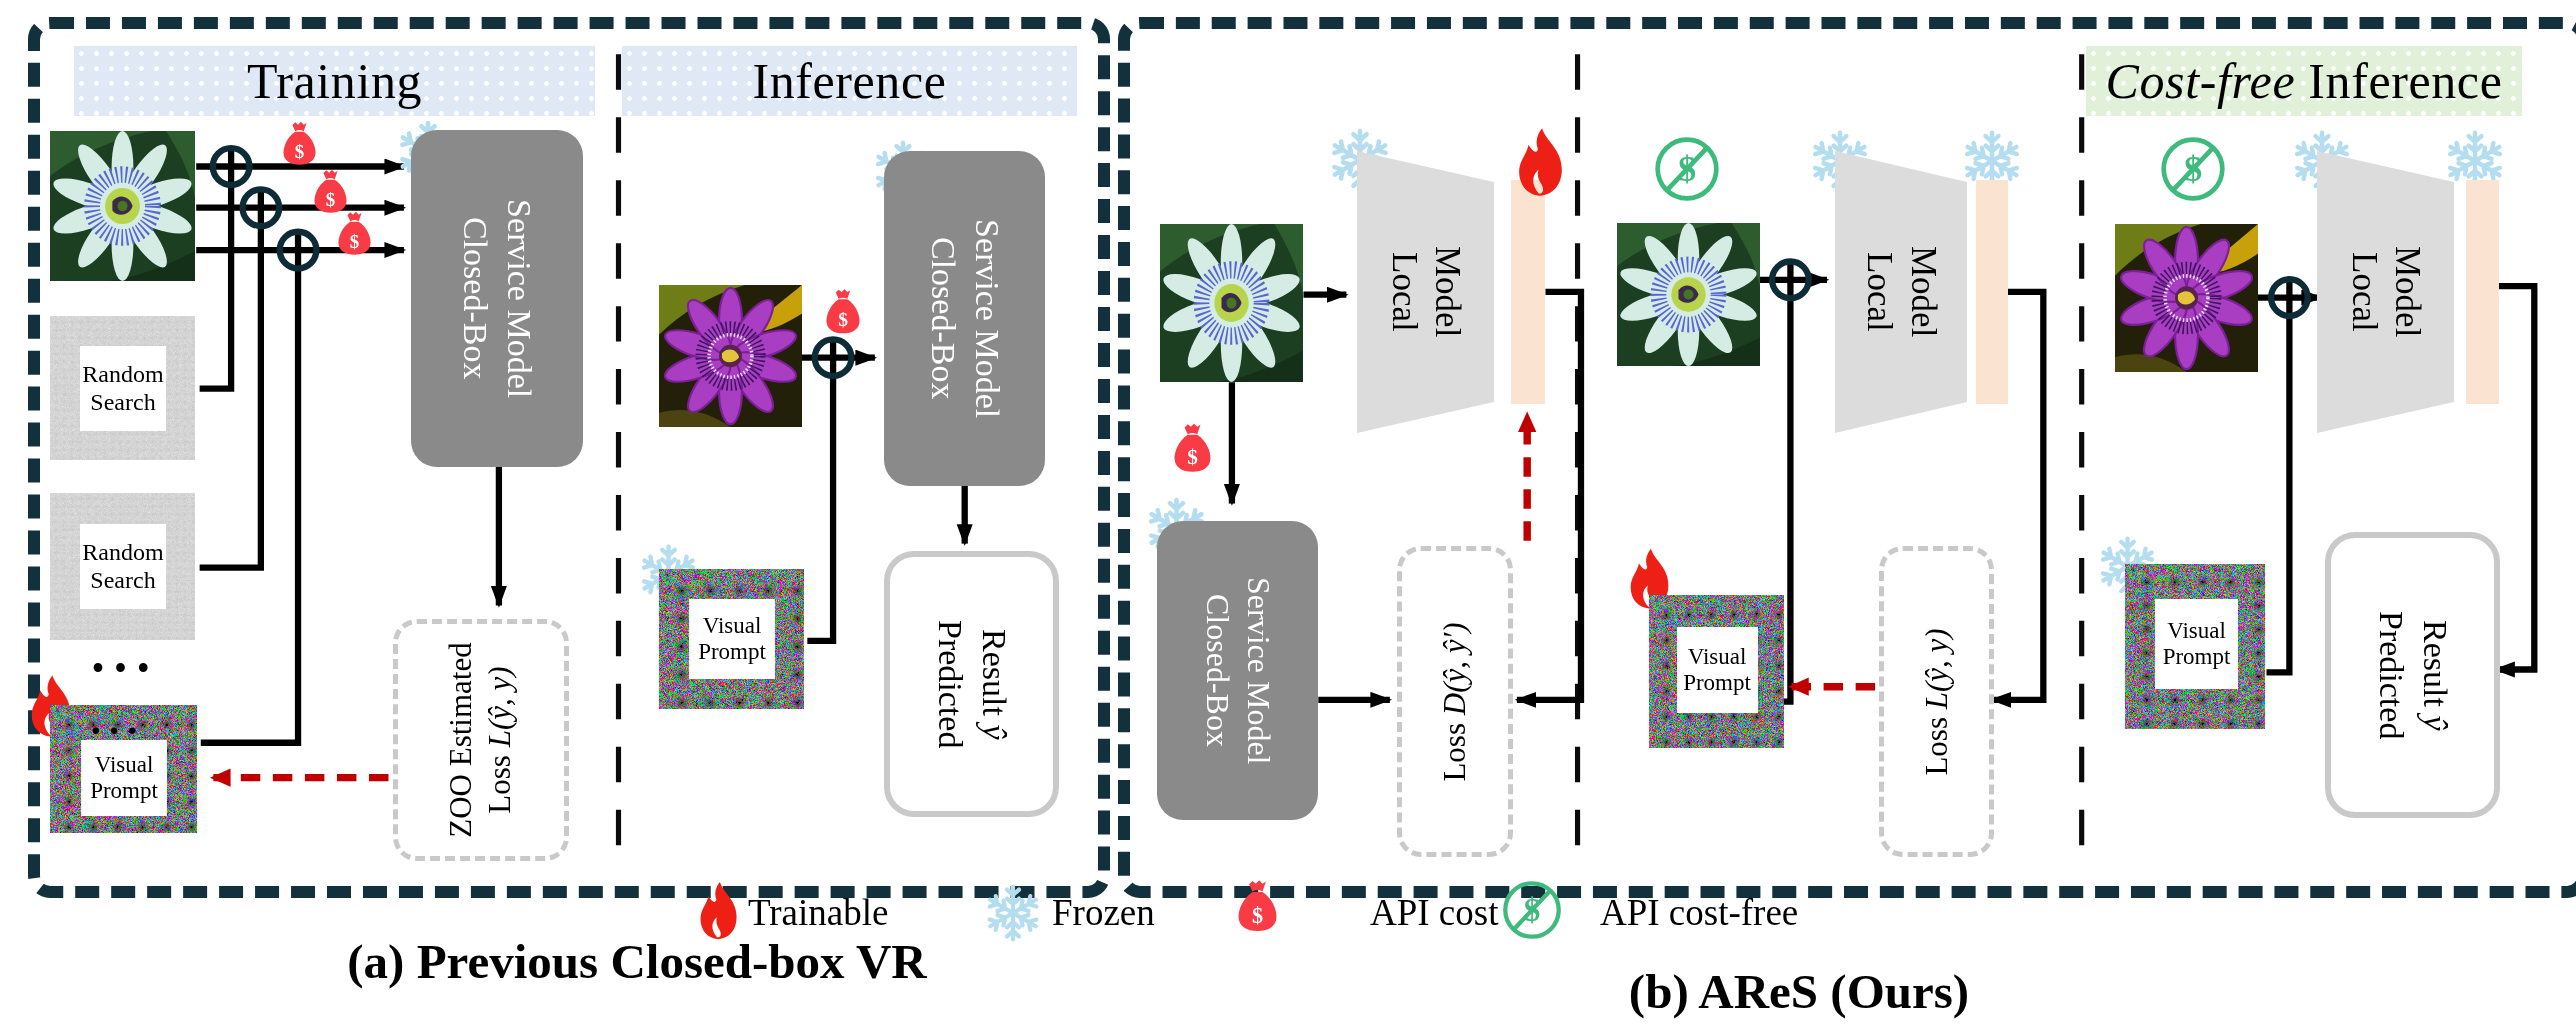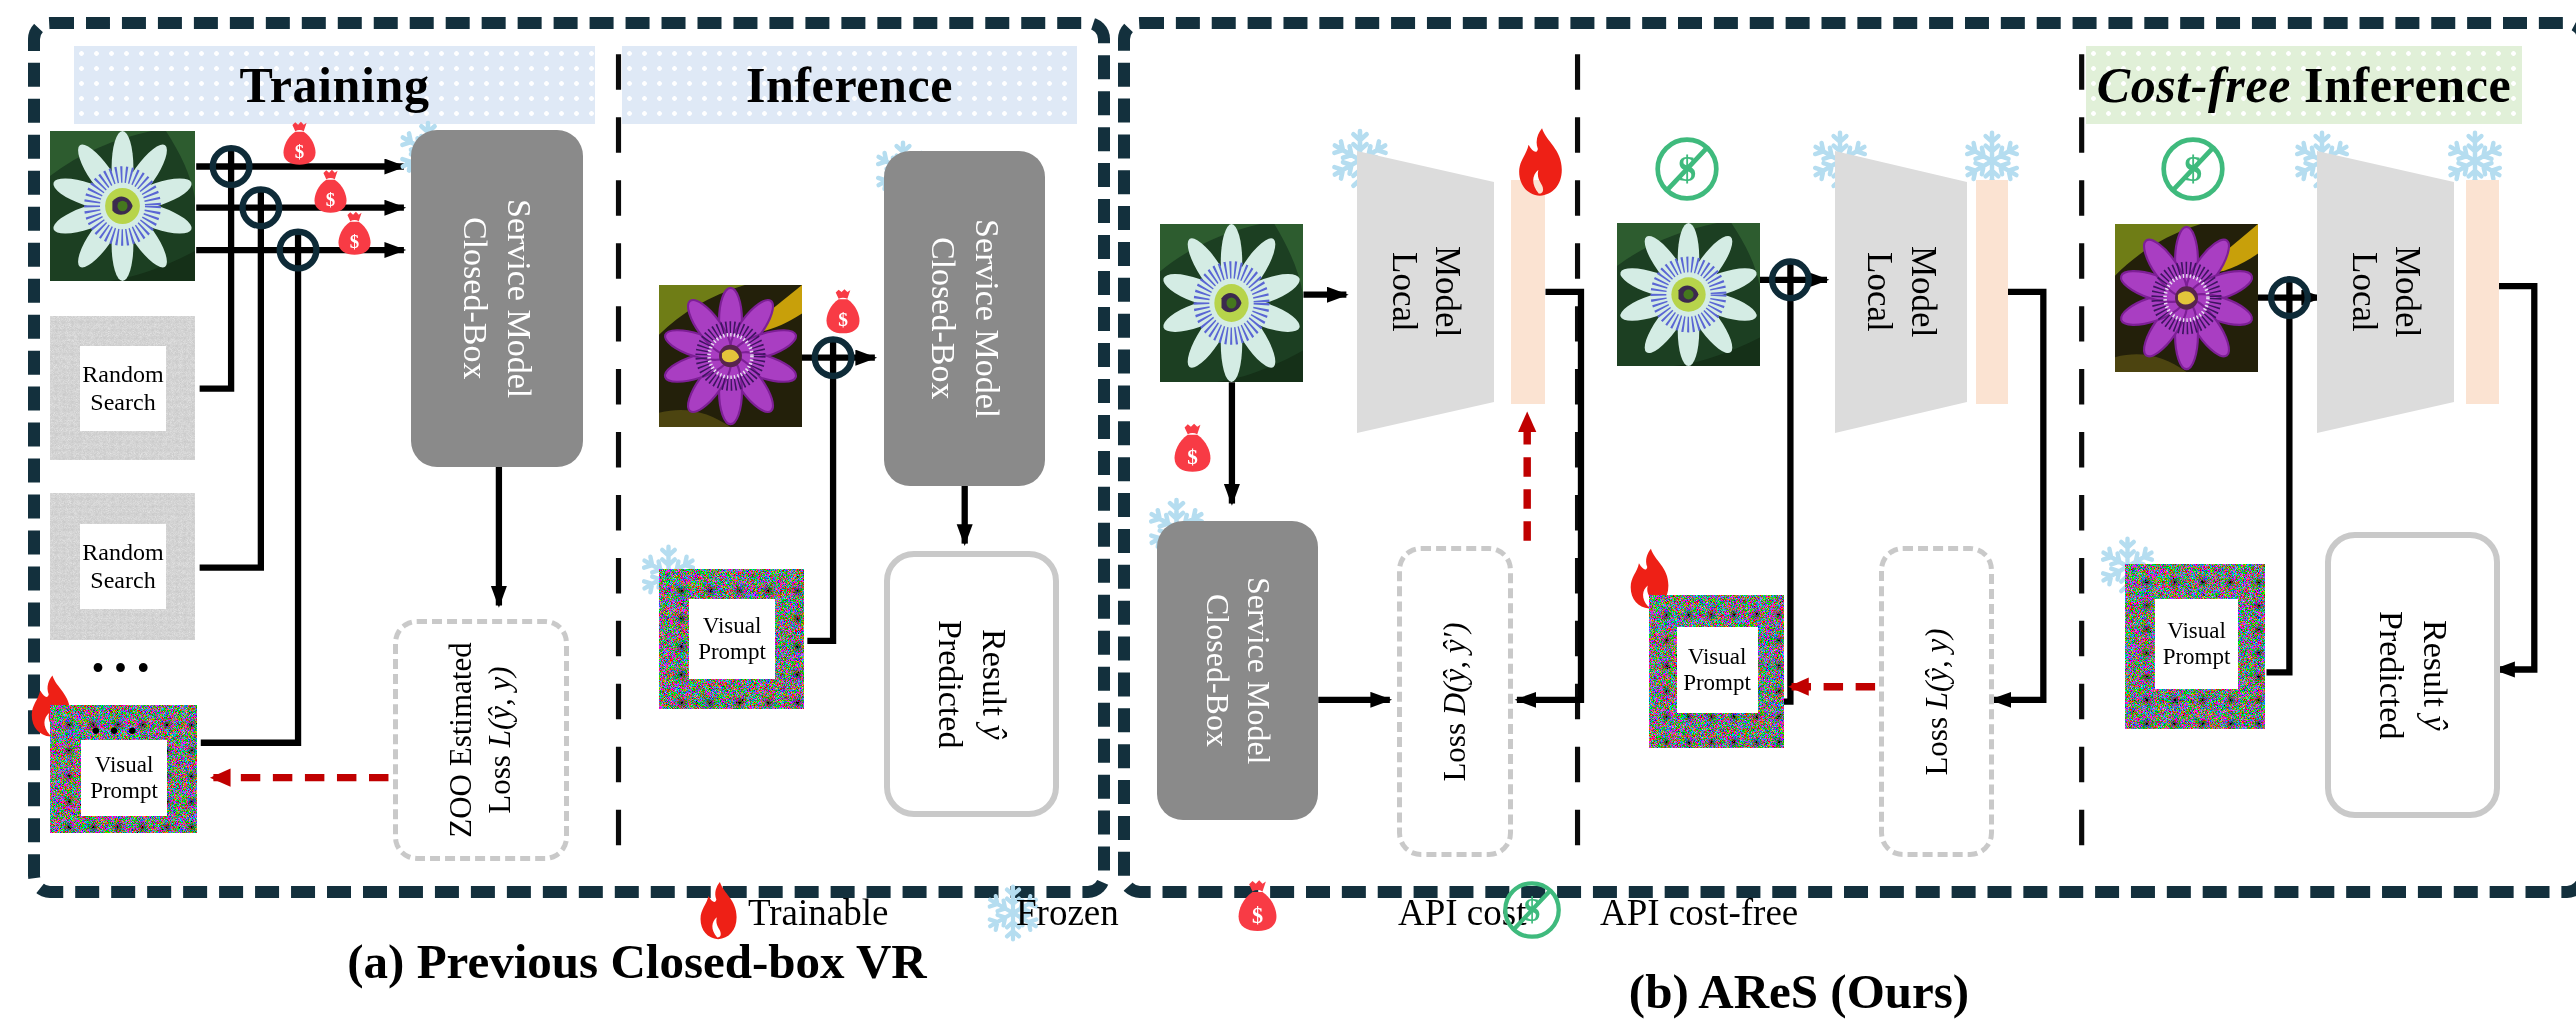--- a/index.html
+++ b/index.html
@@ -1,22 +1,22 @@
 <!DOCTYPE html>
 <html style="font-size:9.2px"><head>
 <meta charset="utf-8">
 <style>
   html,body{margin:0;padding:0;background:#fff;}
   .stage{position:relative;width:2576px;height:1030px;background:#fff;overflow:hidden;
          font-family:"Liberation Serif","DejaVu Serif",serif;color:#000;}
   
   .panel{position:absolute;border:12.6px dashed #13303d;border-radius:22px;background:transparent;}
   
-  .hdr{position:absolute;height:78px;display:flex;align-items:center;justify-content:center;
-       font-size:50px;font-weight:bold;letter-spacing:0.6px;}
+  .hdr{position:absolute;height:70px;display:flex;align-items:center;justify-content:center;
+       font-size:50px;font-weight:normal;letter-spacing:0.6px;}
   .hdr.blue{background-color:#dfe9f6;background-image:radial-gradient(#ffffff 20%,rgba(255,255,255,0) 23%);background-size:15px 15px;}
   .hdr.green{background-color:#e1f0d8;background-image:radial-gradient(#ffffff 20%,rgba(255,255,255,0) 23%);background-size:15px 15px;}
   .hdr i{font-style:italic;}
   
   .cbox{position:absolute;background:#8a8a8a;border-radius:26px;display:flex;align-items:center;justify-content:center;}
   .cbox .vtext{writing-mode:vertical-lr;text-orientation:mixed;color:#fff;font-size:34px;line-height:1.3;text-align:center;}
   
   .trap{position:absolute;background:#dcdcdc;clip-path:polygon(0% 0%,100% 11%,100% 89%,0% 100%);
         display:flex;align-items:center;justify-content:center;}
   .trap .vtext{writing-mode:vertical-lr;text-orientation:mixed;color:#000;font-size:35px;line-height:1.25;text-align:center;}
@@ -479,30 +479,30 @@
     </div>
 <div class="legend-label" style="left:748px;top:884px;height:57px;">
   <span>Trainable</span>
     </div>
 
 <div class="icon" style="left:983px;top:883px;width:60px;height:60px;">
   <svg viewBox="-50 -50 100 100">
         <use href="#snowflake-shape"></use>
       </svg>
     </div>
-<div class="legend-label" style="left:1016px;top:884px;height:57px;">
+<div class="legend-label" style="left:1052px;top:884px;height:57px;">
   <span>Frozen</span>
     </div>
 
 <div class="icon" style="left:1238px;top:879px;width:39px;height:54px;">
   <svg viewBox="-35 -47 70 94">
         <use href="#moneybag-shape"></use>
       </svg>
     </div>
-<div class="legend-label" style="left:1398px;top:884px;height:57px;">
+<div class="legend-label" style="left:1370px;top:884px;height:57px;">
   <span>API cost</span>
     </div>
 
 <div class="icon" style="left:1501px;top:879px;width:62px;height:62px;">
   <svg viewBox="-58 -58 116 116">
         <use href="#apifree-shape"></use>
       </svg>
     </div>
 <div class="legend-label" style="left:1600px;top:884px;height:57px;">
   <span>API cost-free</span>

